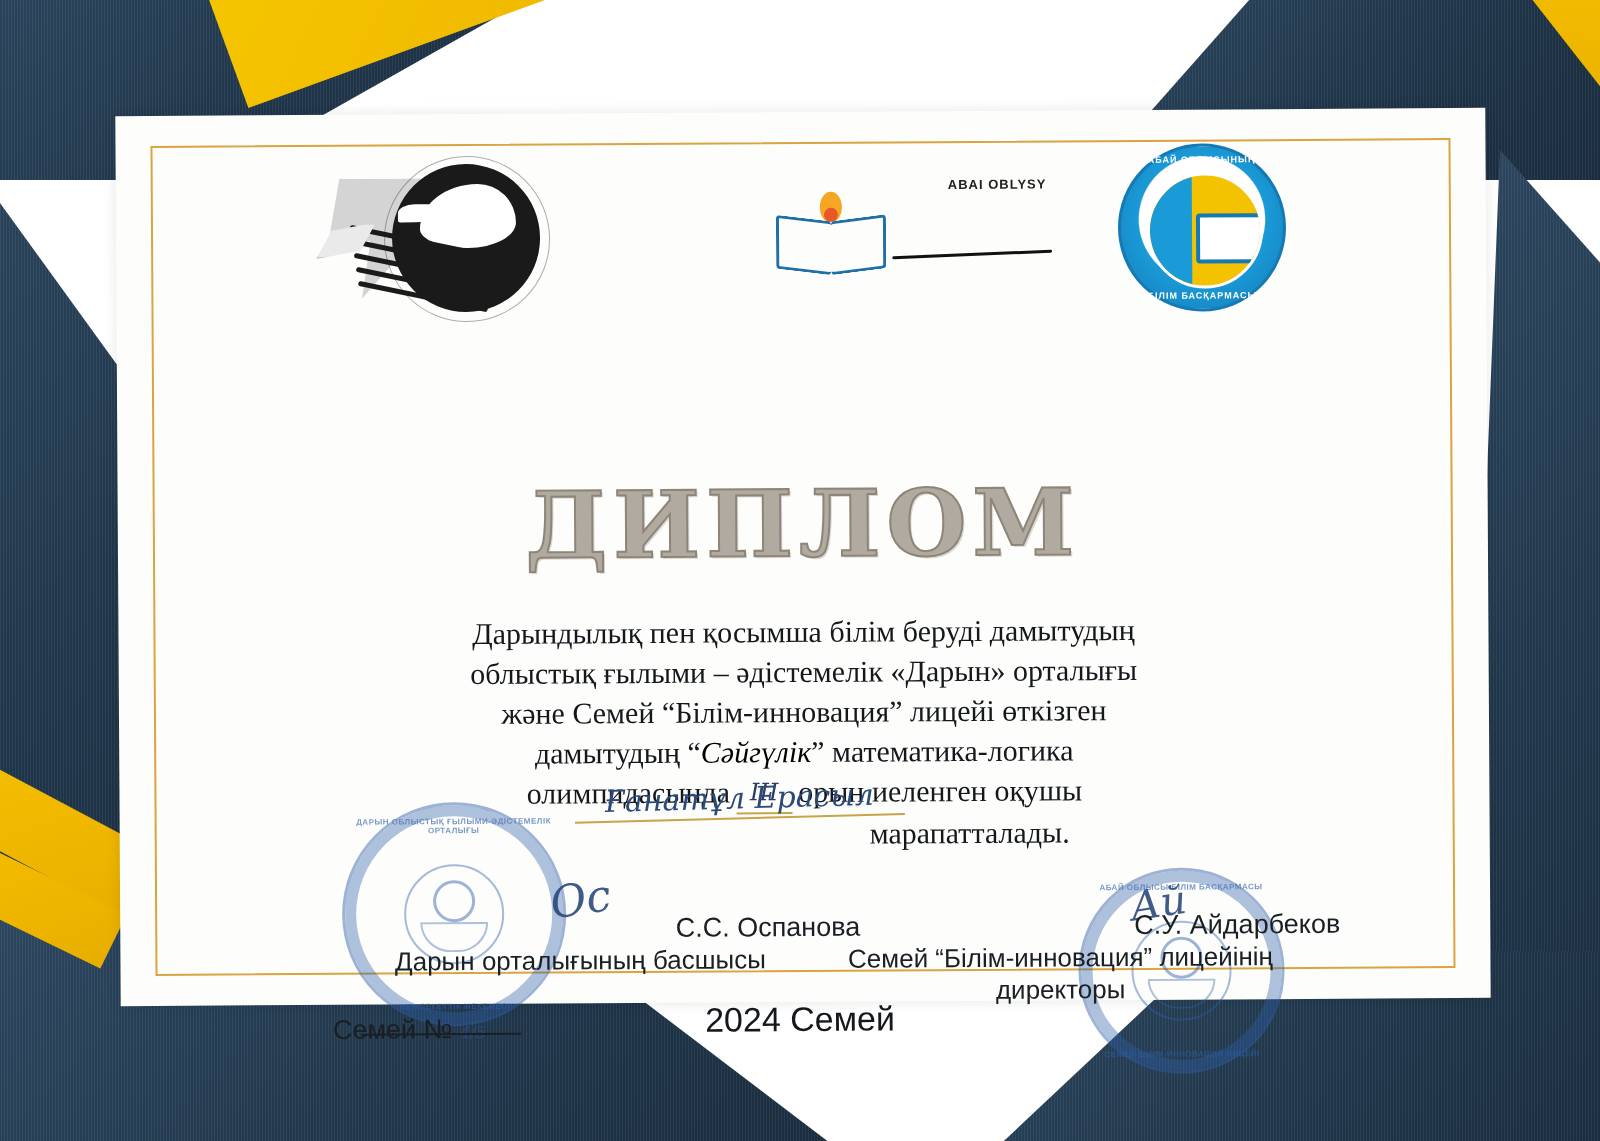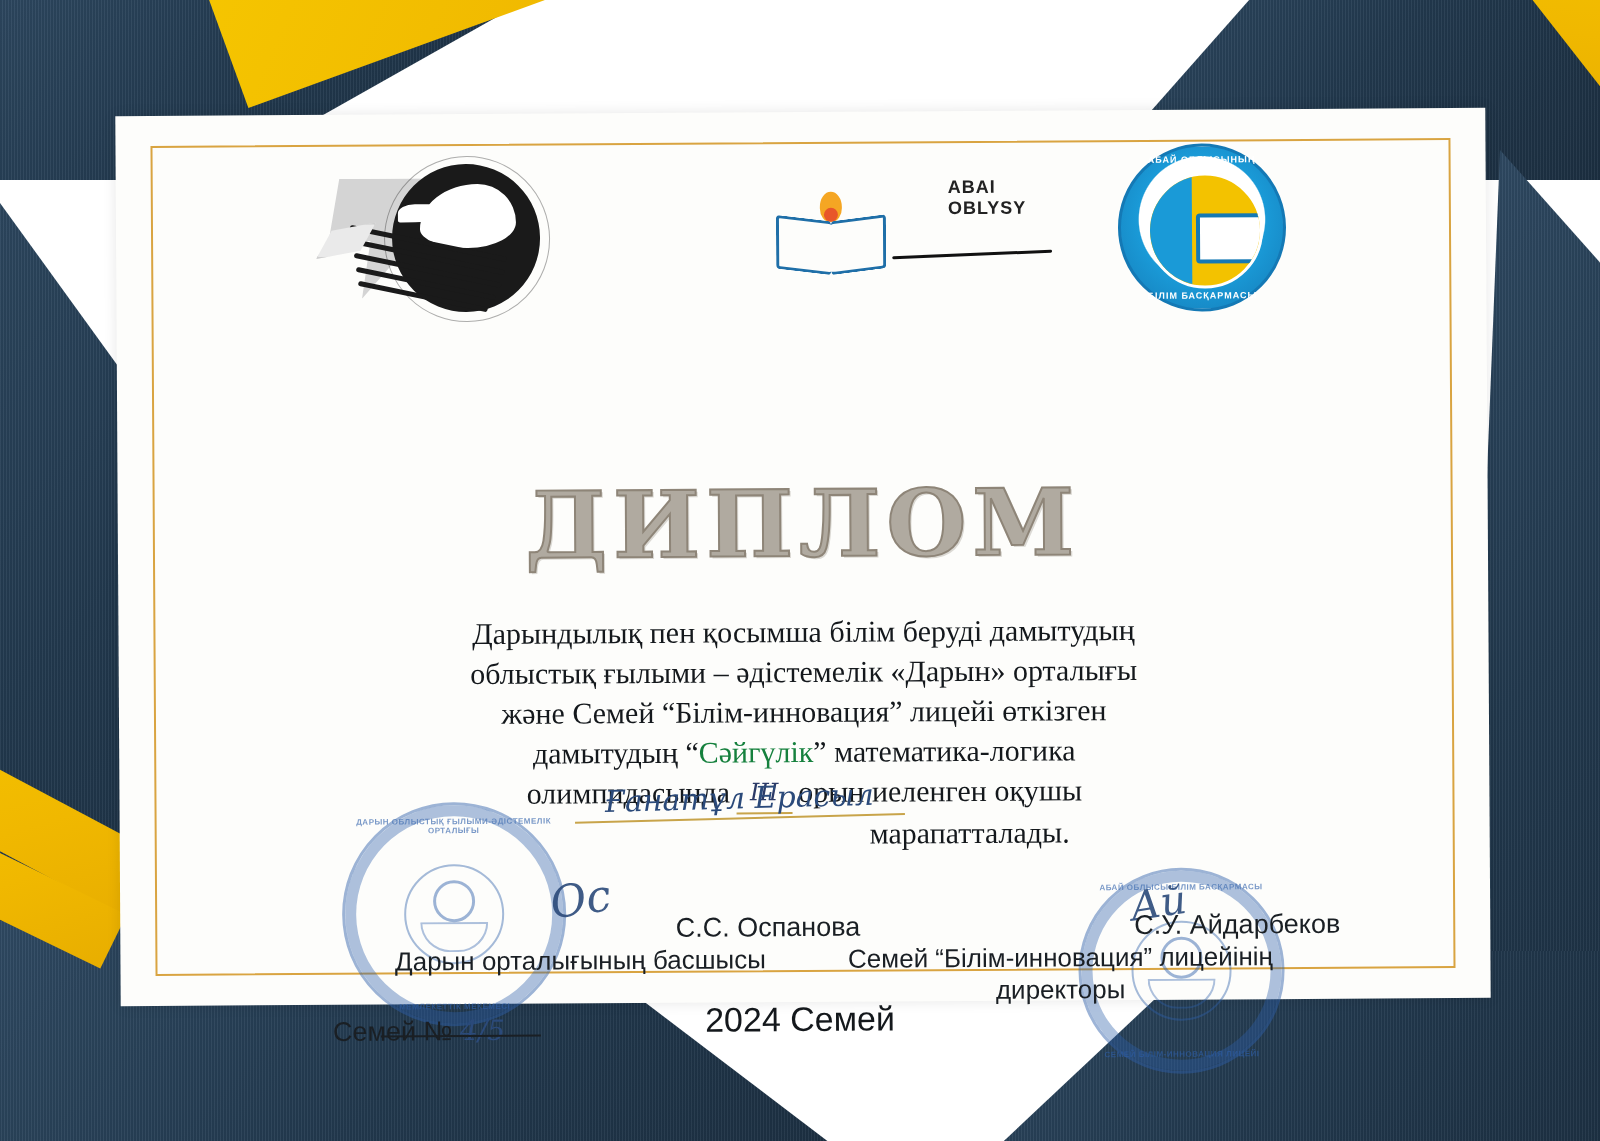--- a/index.html
+++ b/index.html
@@ -232,21 +232,21 @@
     left: 112px; top: 16px;
     font-family: "DejaVu Serif", serif;
     font-style: italic;
     font-size: 54px;
     color: #111;
     letter-spacing: -1px;
   }
   #logo-daryn .script-sub {
     position: absolute;
     left: 172px; top: 8px;
-    font-size: 18px;
+    font-size: 13px;
     font-weight: bold;
     letter-spacing: 1px;
     color: #222;
   }
   #logo-daryn .script-underline {
     position: absolute;
     left: 116px; top: 84px;
     width: 160px; height: 3px;
     background: #111;
     border-radius: 2px;
@@ -319,21 +319,21 @@
     position: absolute;
     left: 0; top: 500px;
     width: 100%;
     text-align: center;
     font-family: "Liberation Serif", serif;
     font-size: 30px;
     line-height: 40px;
     color: #14181c;
   }
   #body-text .line { white-space: nowrap; }
-  #body-text .hl { color: #15803d; }
+  #body-text .hl { color: #000000; font-style: italic; }
   .hand-inline {
     display: inline-block;
     font-family: "DejaVu Serif", serif;
     font-style: italic;
     font-size: 24px;
     color: #2b3a67;
     min-width: 56px;
     border-bottom: 2px solid #c8a44a;
     margin: 0 6px;
     vertical-align: 2px;
@@ -442,21 +442,21 @@
     position: absolute;
     left: 212px; top: 900px;
     font-family: "Liberation Sans", sans-serif;
     font-size: 27px;
     color: #1a1f24;
   }
   #reg-line .reg-value {
     font-family: "DejaVu Serif", serif;
     font-style: italic;
     color: #2b4a7a;
-    font-size: 28px;
+    font-size: 16px;
   }
   #reg-line .reg-rule {
     display: inline-block;
     width: 160px;
     border-bottom: 2px solid #1a1f24;
     margin-left: -132px;
     vertical-align: 3px;
   }
 
   

